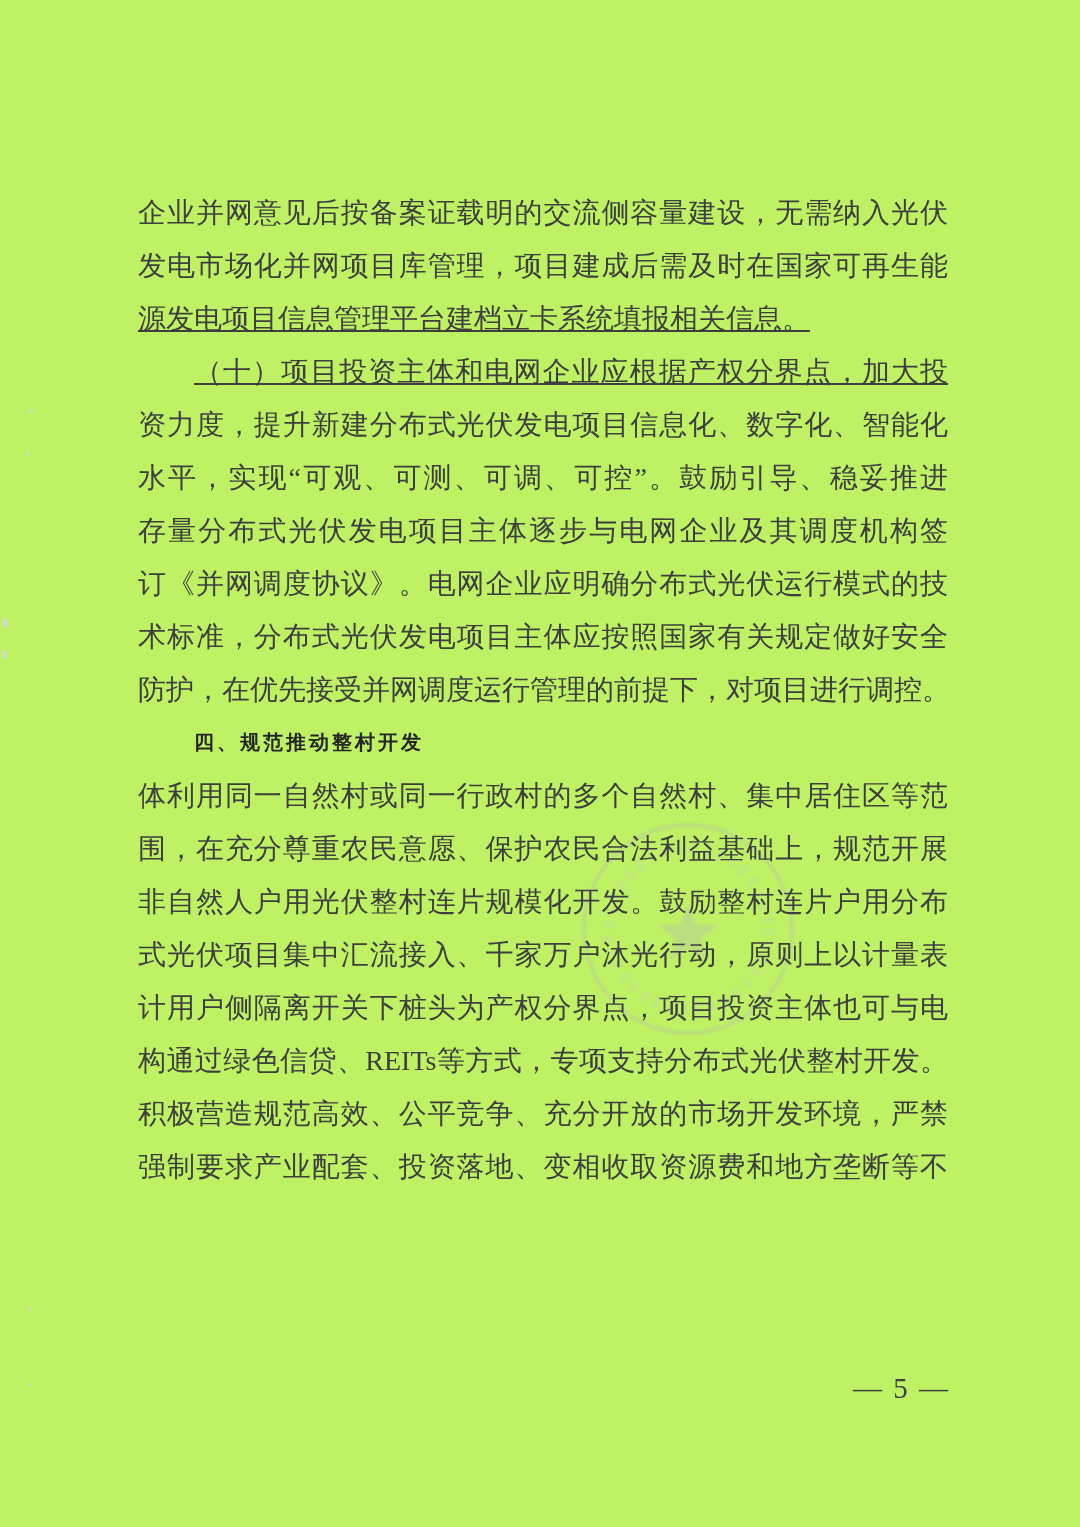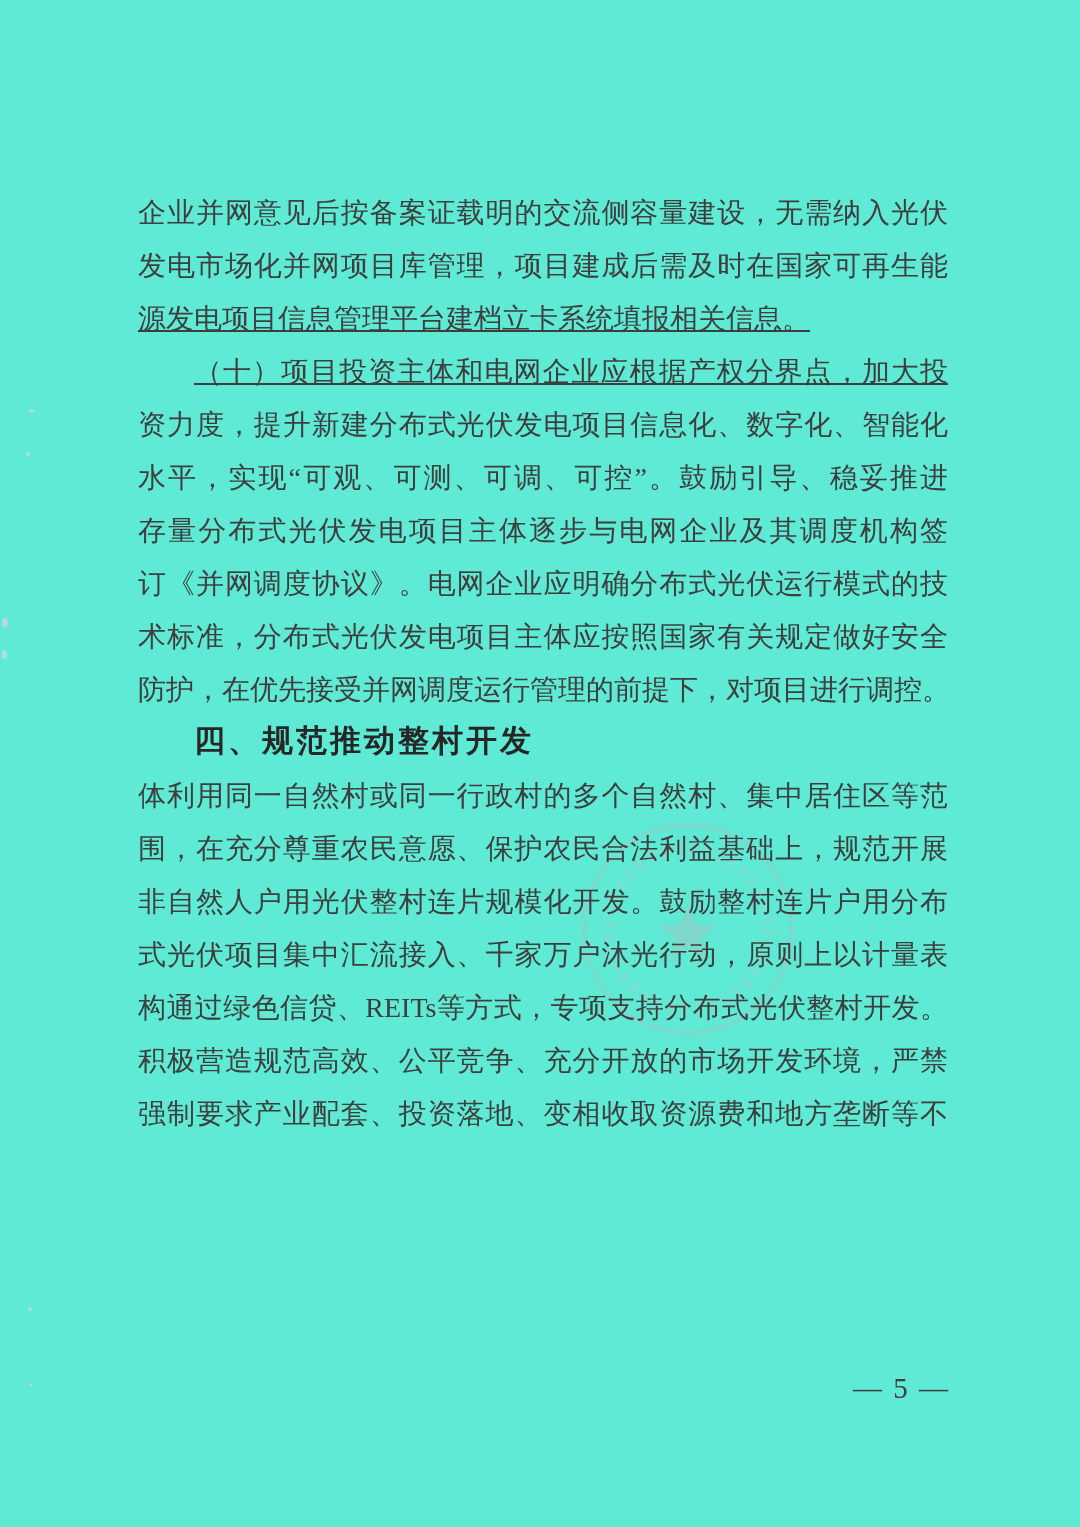--- a/index.html
+++ b/index.html
@@ -5,21 +5,21 @@
   html,body{margin:0;padding:0;}
   body{
     background:#e8e8e8;
     font-family:"Liberation Serif","DejaVu Serif",serif;
   }
   .page{
     position:relative;
     width:1080px;
     height:1527px;
     margin:0 auto;
-    background:#5eead4;
+    background:#bef264;
     overflow:hidden;
     color:#3e3e3e;
   }
   .text-block{
     position:absolute;
     left:138px;
     top:186px;
     width:810px;
   }
   .line{
@@ -28,23 +28,23 @@
     font-size:28px;
     color:#3e3e3e;
     text-align:justify;
     text-align-last:justify;
     text-justify:inter-ideograph;
     white-space:nowrap;
   }
   .line.body-indent{ text-indent:56px;text-decoration:underline; }
   .line.body-end{ text-align-last:left;text-decoration:underline; }
   .line.heading{
-    font-family:Liberation Mono, monospace;
+    font-family:Liberation Serif, serif;
     font-weight:700;
-    font-size:31px;
+    font-size:20px;
     letter-spacing:3px;
     color:#262626;
     text-align-last:left;
     text-indent:56px;
   }
   .page-number{
     position:absolute;
     right:130px;
     top:1372px;
     font-size:29px;
@@ -102,19 +102,20 @@
       <div class="line body">水平，实现“可观、可测、可调、可控”。鼓励引导、稳妥推进</div>
       <div class="line body">存量分布式光伏发电项目主体逐步与电网企业及其调度机构签</div>
       <div class="line body">订《并网调度协议》。电网企业应明确分布式光伏运行模式的技</div>
       <div class="line body">术标准，分布式光伏发电项目主体应按照国家有关规定做好安全</div>
       <div class="line body">防护，在优先接受并网调度运行管理的前提下，对项目进行调控。</div>
       <div class="line heading">四、规范推动整村开发</div>
       <div class="line body">体利用同一自然村或同一行政村的多个自然村、集中居住区等范</div>
       <div class="line body">围，在充分尊重农民意愿、保护农民合法利益基础上，规范开展</div>
       <div class="line body">非自然人户用光伏整村连片规模化开发。鼓励整村连片户用分布</div>
       <div class="line body">式光伏项目集中汇流接入、千家万户沐光行动，原则上以计量表</div>
+      <div class="line body">计用户侧隔离开关下桩头为产权分界点，项目投资主体也可与电</div>
       <div class="line body">构通过绿色信贷、REITs等方式，专项支持分布式光伏整村开发。</div>
       <div class="line body">积极营造规范高效、公平竞争、充分开放的市场开发环境，严禁</div>
       <div class="line body">强制要求产业配套、投资落地、变相收取资源费和地方垄断等不</div>
     </main>
 
   <div class="page-number">— 5 —</div>
 </div>
 
 </body></html>

